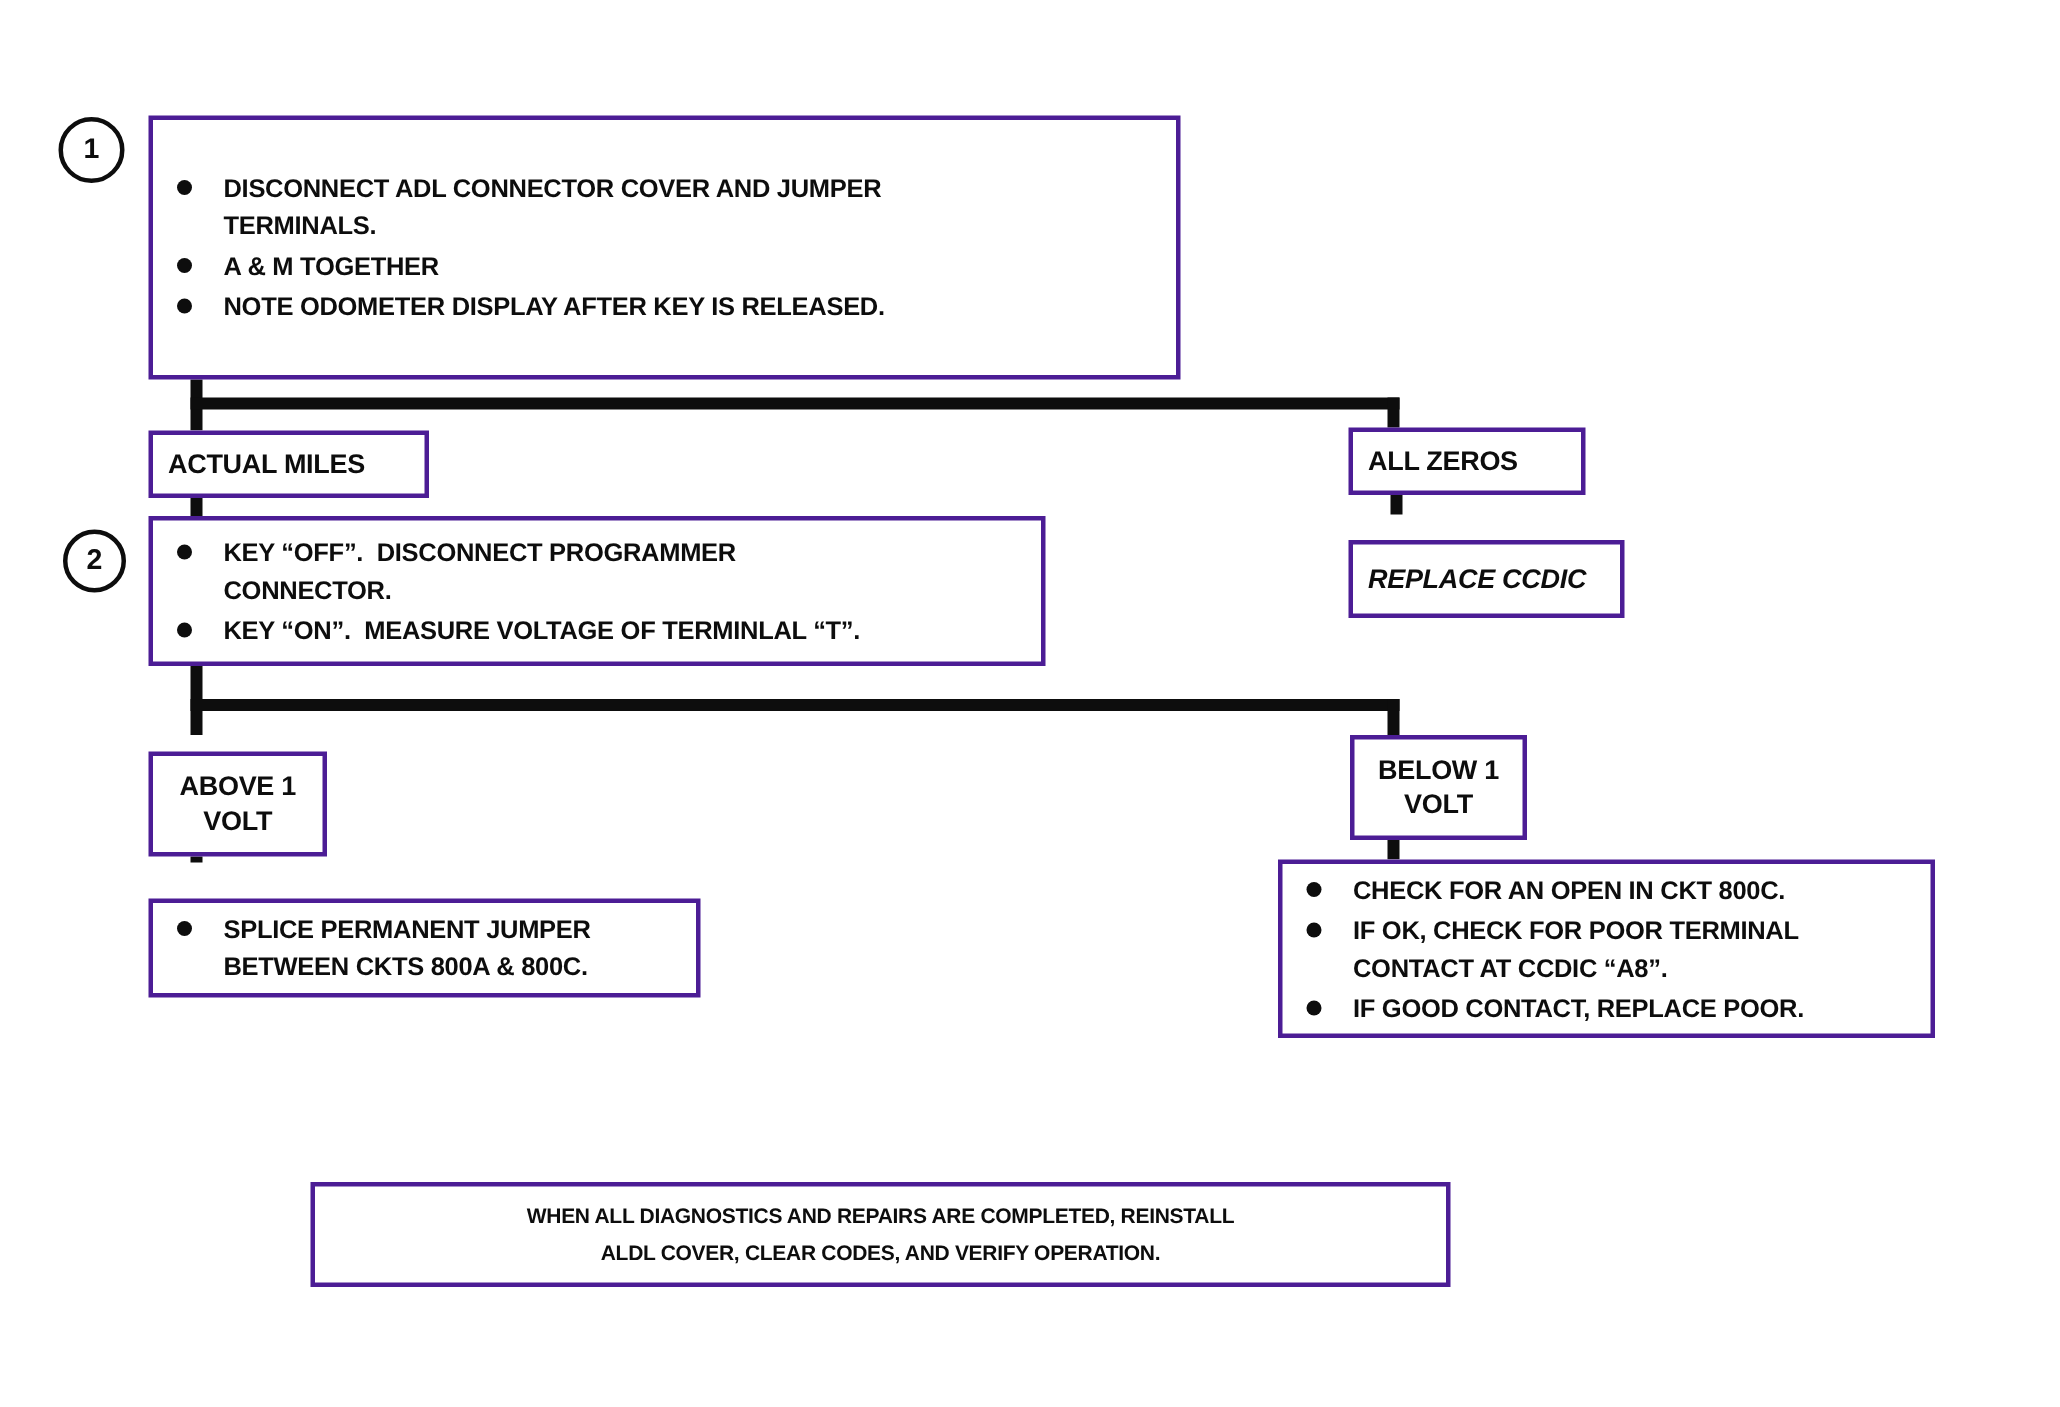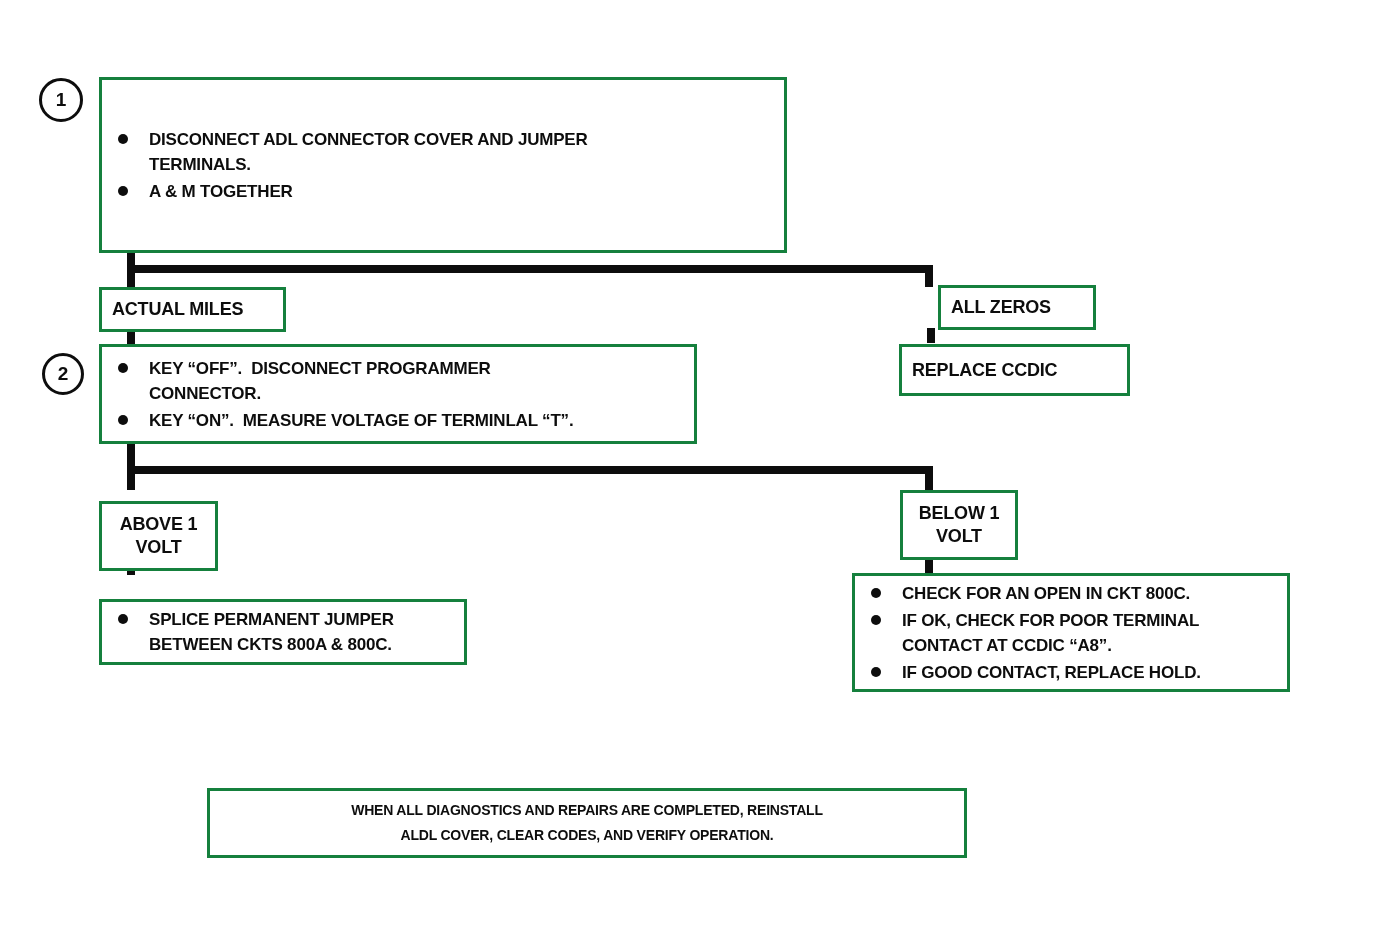--- a/index.html
+++ b/index.html
@@ -12,21 +12,21 @@
     width: 1373px;
     height: 938px;
     background: #ffffff;
     font-family: "Liberation Sans", sans-serif;
     color: #0d0d0d;
     overflow: hidden;
   }
   
   .box {
     position: absolute;
-    border: 3px solid #15803d;
+    border: 3px solid #4c1d95;
     background: #ffffff;
     box-sizing: border-box;
   }
   
   .circle {
     position: absolute;
     border: 3px solid #0d0d0d;
     border-radius: 50%;
     box-sizing: border-box;
     display: flex;
@@ -101,22 +101,22 @@
     font-size: 14px;
     line-height: 25px;
     letter-spacing: -0.2px;
     white-space: pre-wrap;
   }
   
   #circle-1        { left: 39px;  top: 78px;  width: 44px;  height: 44px; }
   #circle-2        { left: 42px;  top: 353px; width: 42px;  height: 42px; }
   #box-step1       { left: 99px;  top: 77px;  width: 688px; height: 176px; }
   #box-actual      { left: 99px;  top: 287px; width: 187px; height: 45px; }
-  #box-zeros       { left: 938px; top: 285px; width: 158px; height: 45px; }
-  #box-replace     { left: 899px; top: 344px; width: 231px; height: 52px; }
+  #box-zeros       { left: 899px; top: 285px; width: 158px; height: 45px; }
+  #box-replace     { left: 899px; top: 360px; width: 184px; height: 52px; font-style: italic; }
   #box-step2       { left: 99px;  top: 344px; width: 598px; height: 100px; }
   #box-above       { left: 99px;  top: 490px; width: 119px; height: 70px; margin-top: 11px; }
   #box-below       { left: 900px; top: 490px; width: 118px; height: 70px; }
   #box-splice      { left: 99px;  top: 575px; width: 368px; height: 66px; margin-top: 24px; }
   #box-check       { left: 852px; top: 573px; width: 438px; height: 119px; }
   #box-footer      { left: 207px; top: 788px; width: 760px; height: 70px; }
 
   #line-v-step1        { left: 127px; top: 250px; width: 8px;   height: 37px; }
   #line-bar1           { left: 127px; top: 265px; width: 806px; height: 8px; }
   #line-v-right1       { left: 925px; top: 265px; width: 8px;   height: 22px; }
@@ -155,20 +155,24 @@
     <div class="bullets">
       <div class="brow">
         <span class="dot"></span>
         <span class="btext">DISCONNECT ADL CONNECTOR COVER AND JUMPER
 TERMINALS.</span>
       </div>
       <div class="brow">
         <span class="dot"></span>
         <span class="btext">A &amp; M TOGETHER</span>
       </div>
+      <div class="brow">
+        <span class="dot"></span>
+        <span class="btext">NOTE ODOMETER DISPLAY AFTER KEY IS RELEASED.</span>
+      </div>
     </div>
   </div>
 
   <div class="box" id="box-actual">
     <div class="label">ACTUAL MILES</div>
   </div>
   <div class="box" id="box-zeros">
     <div class="label">ALL ZEROS</div>
   </div>
   <div class="box" id="box-replace">
@@ -214,21 +218,21 @@
         <span class="dot"></span>
         <span class="btext">CHECK FOR AN OPEN IN CKT 800C.</span>
       </div>
       <div class="brow">
         <span class="dot"></span>
         <span class="btext">IF OK, CHECK FOR POOR TERMINAL
 CONTACT AT CCDIC “A8”.</span>
       </div>
       <div class="brow">
         <span class="dot"></span>
-        <span class="btext">IF GOOD CONTACT, REPLACE HOLD.</span>
+        <span class="btext">IF GOOD CONTACT, REPLACE POOR.</span>
       </div>
     </div>
   </div>
 
   <div class="box" id="box-footer">
     <div class="footer-text">WHEN ALL DIAGNOSTICS AND REPAIRS ARE COMPLETED, REINSTALL
 ALDL COVER, CLEAR CODES, AND VERIFY OPERATION.</div>
   </div>
 
 </div>

